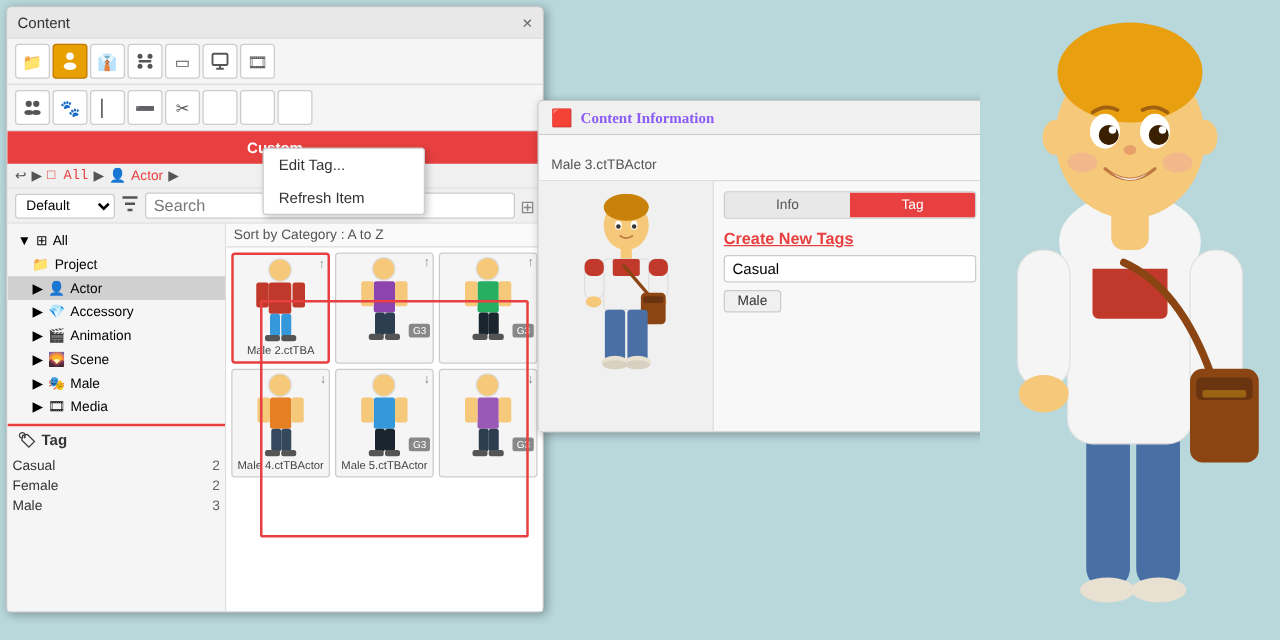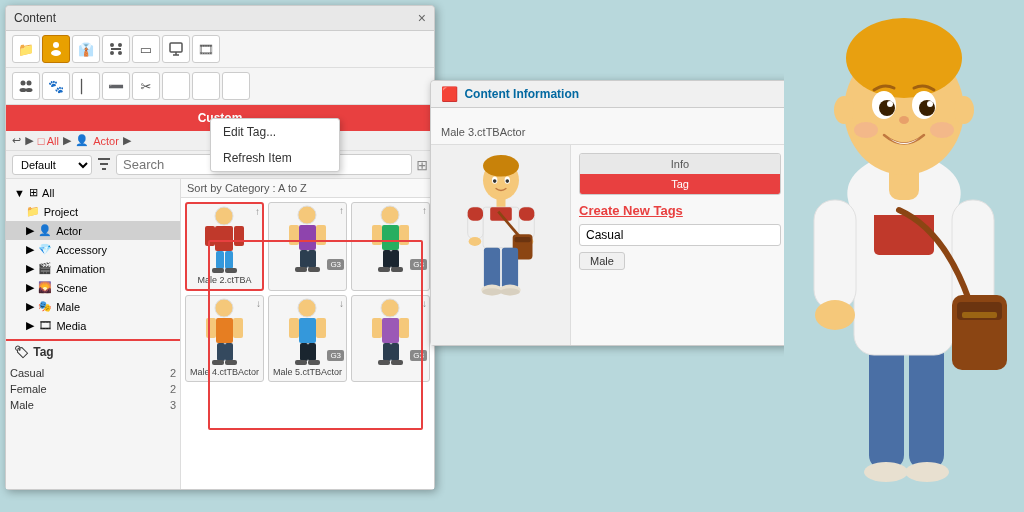--- a/index.html
+++ b/index.html
@@ -297,21 +297,22 @@
     }
 
     .info-panel-icon {
       color: #e84040;
       font-size: 14px;
     }
 
     .info-panel-title {
       font-size: 12px;
       font-weight: bold;
-      color: #0369a1;
+      color: #8b5cf6;
+      font-family: Liberation Serif, serif;
     }
 
     .info-subject {
       padding: 6px 10px;
       font-size: 11px;
       color: #555;
       border-bottom: 1px solid #ddd;
       margin-top: 12px;
     }
 
@@ -342,21 +343,20 @@
       flex: 1;
       padding: 8px;
     }
 
     .info-tab-row {
       display: flex;
       margin-bottom: 8px;
       border: 1px solid #ccc;
       border-radius: 3px;
       overflow: hidden;
-      flex-direction: column;
     }
 
     .info-tab {
       flex: 1;
       padding: 4px 0;
       text-align: center;
       cursor: pointer;
       font-size: 11px;
       background: #e8e8e8;
       color: #555;
@@ -494,21 +494,21 @@
     <div class="toolbar-icon">&nbsp;</div>
   </div>
 
   <div class="tabs-row">
     <button class="tab active">Custom</button>
   </div>
 
   <div class="breadcrumb-row">
     <span style="cursor:pointer;">↩</span>
     <span>▶</span>
-    <span style="cursor:pointer; color:#e84040;">□ All</span>
+    <span style="cursor:pointer; color:#e84040;font-family:Liberation Mono, monospace;">□ All</span>
     <span>▶</span>
     <span>👤</span>
     <span style="cursor:pointer; color:#e84040;">Actor</span>
     <span>▶</span>
   </div>
 
   <div class="filter-row">
     <select class="filter-select">
       <option>Default</option>
     </select>

